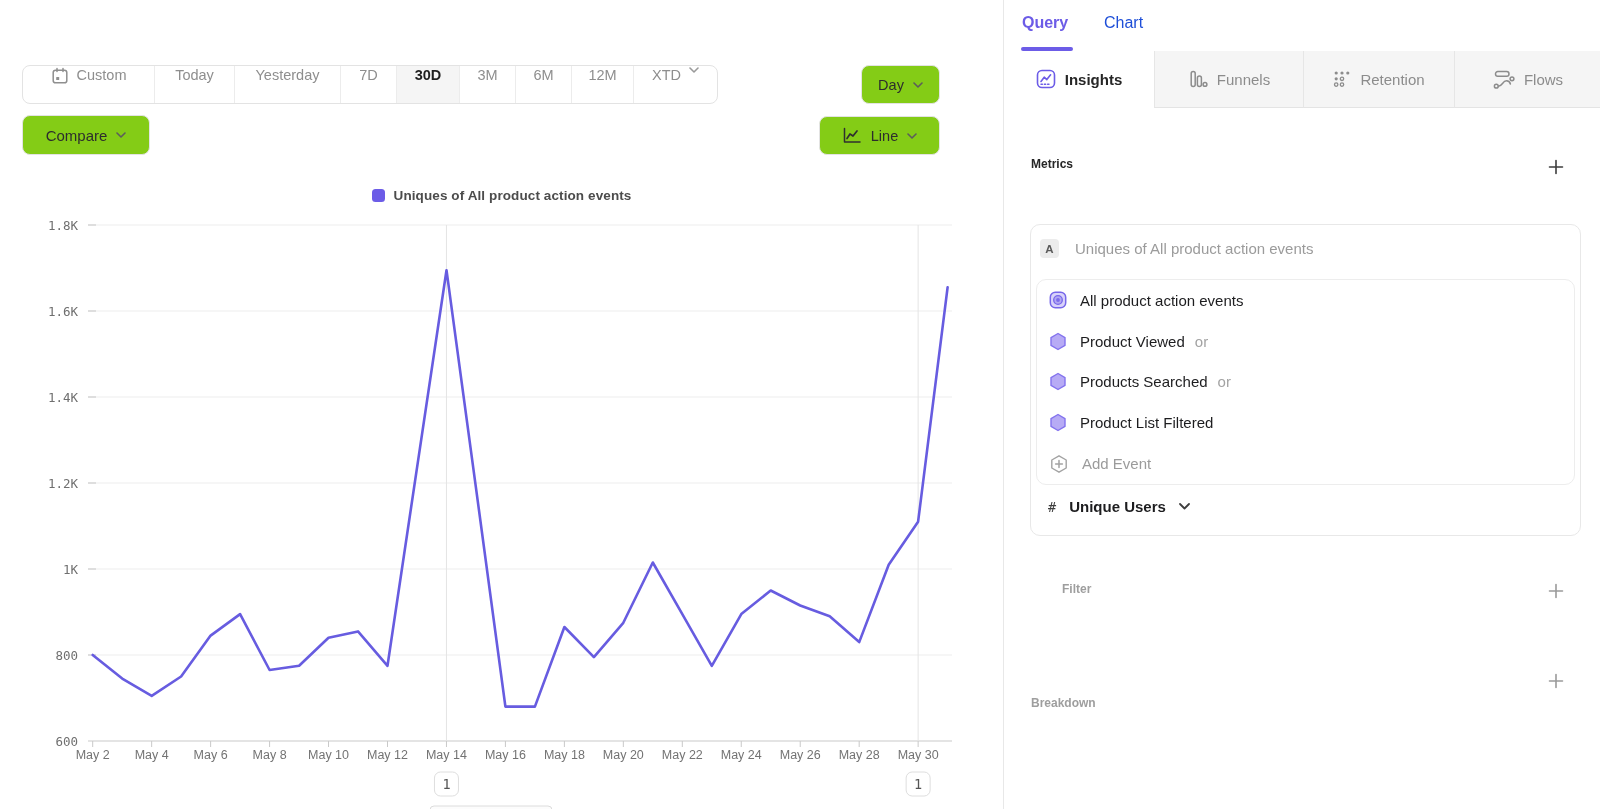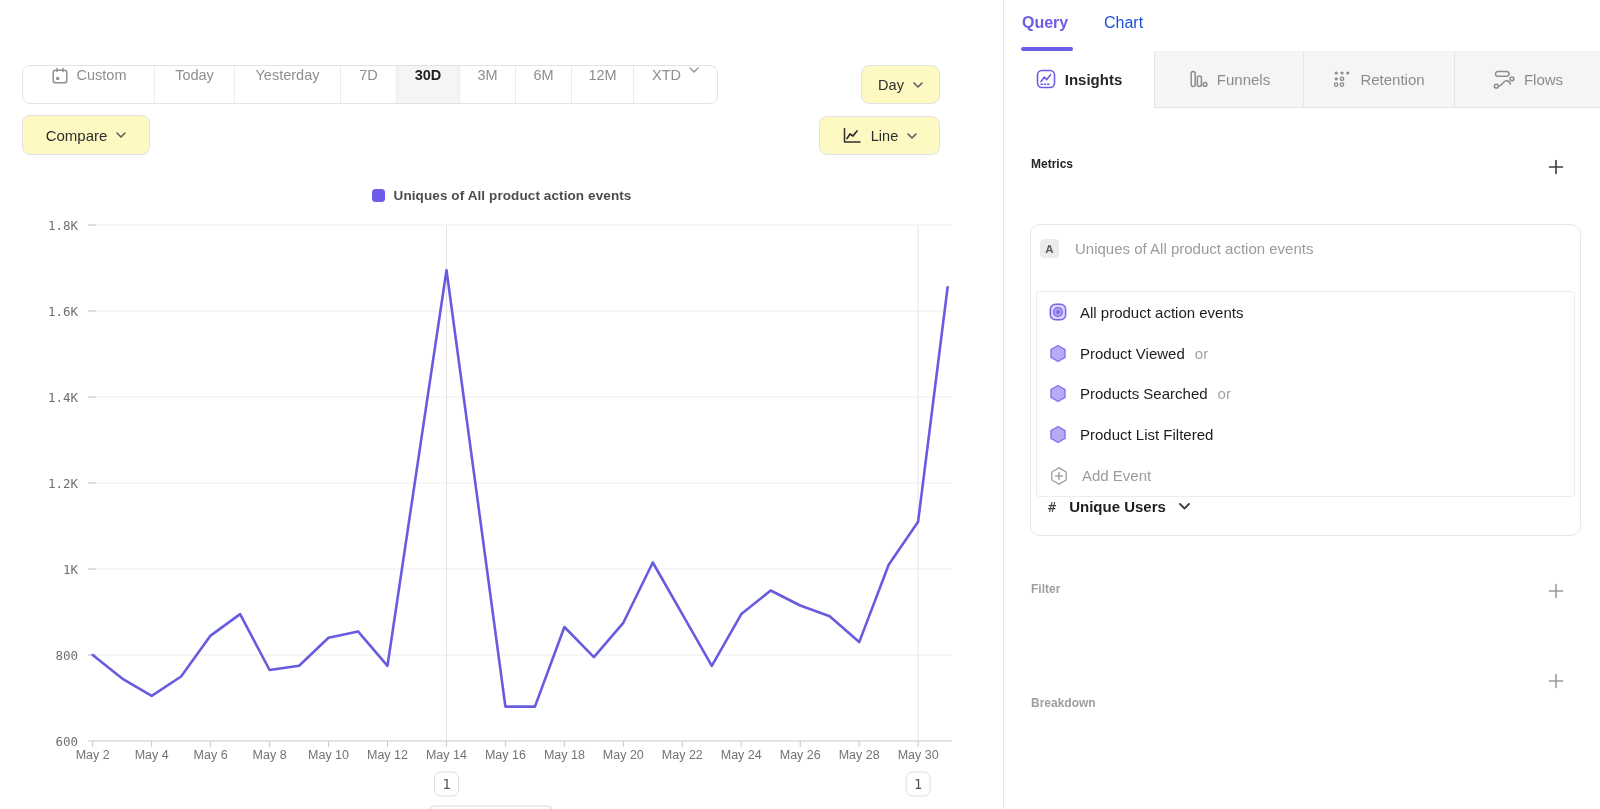--- a/index.html
+++ b/index.html
@@ -16,21 +16,21 @@
   .range-btn{display:flex;align-items:flex-start;justify-content:center;gap:8px;
     font-size:14.5px;color:#8e8e8e;border-right:1px solid #ececec;background:transparent;
     box-sizing:border-box;white-space:nowrap;}
   .range-btn:last-child{border-right:none;border-radius:0 7px 7px 0;}
   .range-btn:first-child{border-radius:7px 0 0 7px;}
   .range-btn.selected{background:#f5f5f5;color:#1f1f1f;font-weight:bold;}
   .rb-custom{width:132px;} .rb-today{width:80px;} .rb-yesterday{width:106px;}
   .rb-7d{width:56px;} .rb-30d{width:63px;} .rb-3m{width:56px;} .rb-6m{width:56px;}
   .rb-12m{width:62px;} .rb-xtd{width:83px;}
 
-  .pill-btn{position:absolute;height:39px;border:1px solid #e3e3e3;border-radius:8px;background:#fef9c3;
+  .pill-btn{position:absolute;height:39px;border:1px solid #e3e3e3;border-radius:8px;background:#84cc16;
     display:flex;align-items:center;justify-content:center;gap:9px;font-size:14.5px;color:#2d2d2d;
     box-sizing:border-box;}
   .compare-btn{left:22px;top:115px;width:128px;height:40px;font-size:15px;}
   .day-btn{left:861px;top:65px;width:79px;}
   .line-btn{left:819px;top:116px;width:121px;}
 
   .chev{display:inline-flex;color:#5c5c5c;}
 
   .legend{position:absolute;left:0;top:188px;width:1003px;display:flex;align-items:center;
     justify-content:center;gap:9px;}
@@ -56,22 +56,22 @@
   .section-heading{position:absolute;left:27px;font-size:12px;font-weight:bold;color:#262626;}
   .section-heading.muted{color:#9e9e9e;}
   .plus-btn{position:absolute;right:36px;width:16px;height:16px;display:flex;}
 
   .metric-card{position:absolute;left:26px;top:224px;width:551px;height:312px;
     border:1px solid #e8e8e8;border-radius:10px;box-sizing:border-box;background:#fff;}
   .metric-head{position:absolute;left:9px;top:14px;display:flex;align-items:center;gap:16px;}
   .metric-badge{width:19px;height:19px;border-radius:4px;background:#ececec;color:#5a5a5a;
     font-size:11.5px;font-weight:bold;display:flex;align-items:center;justify-content:center;}
   .metric-title{font-size:15px;color:#9b9b9b;}
-  .event-card{position:absolute;left:5px;top:66px;width:539px;height:206px;
-    border:1px solid #ededed;border-radius:3px;box-sizing:border-box;display:flex;flex-direction:column;}
+  .event-card{position:absolute;left:5px;top:54px;width:539px;height:206px;
+    border:1px solid #ededed;border-radius:10px;box-sizing:border-box;display:flex;flex-direction:column;}
   .event-row{flex:1;display:flex;align-items:center;gap:13px;padding-left:12px;}
   .event-name{font-size:15px;color:#1d1d1f;font-weight:500;}
   .event-suffix{font-size:15px;color:#a3a3a3;margin-left:-3px;}
   .event-row.muted .event-name{color:#9b9b9b;font-weight:normal;}
   .agg-row{position:absolute;left:17px;top:273px;display:flex;align-items:center;gap:13px;}
   .agg-hash{font-family:"DejaVu Sans Mono",monospace;font-size:13.5px;color:#3f3f3f;}
   .agg-label{font-size:15px;font-weight:bold;color:#1d1d1f;}
 </style>
 </head>
 <body style="--accent: #6C5CE7;">
@@ -342,21 +342,21 @@
       <span class="agg-hash" data-interactable="false">#</span>
       <span class="agg-label" data-interactable="false">Unique Users</span>
       <span class="chev" data-interactable="false" style="color:#3f3f3f;">
         <svg width="11" height="7" viewBox="0 0 11 7" fill="none">
             <polyline points="1,1 5.5,5.5 10,1" stroke="currentColor" stroke-width="1.8" stroke-linecap="round" stroke-linejoin="round"></polyline>
           </svg>
       </span>
     </div>
   </div>
 
-  <div class="section-heading muted" style="top:582px;" data-interactable="false">Filter</div>
+  <div class="section-heading muted" style="top:582px;margin-left:31px;" data-interactable="false">Filter</div>
   <div class="plus-btn" style="top:583px;" data-interactable="true">
     <svg width="16" height="16" viewBox="0 0 16 16" fill="none">
         <path d="M8,1.5 V14.5 M1.5,8 H14.5" stroke="#9a9a9a" stroke-width="1.6" stroke-linecap="round"></path>
       </svg>
   </div>
 
   <div class="section-heading muted" style="top:696px;" data-interactable="false">Breakdown</div>
   <div class="plus-btn" style="top:673px;" data-interactable="true">
     <svg width="16" height="16" viewBox="0 0 16 16" fill="none">
         <path d="M8,1.5 V14.5 M1.5,8 H14.5" stroke="#9a9a9a" stroke-width="1.6" stroke-linecap="round"></path>

